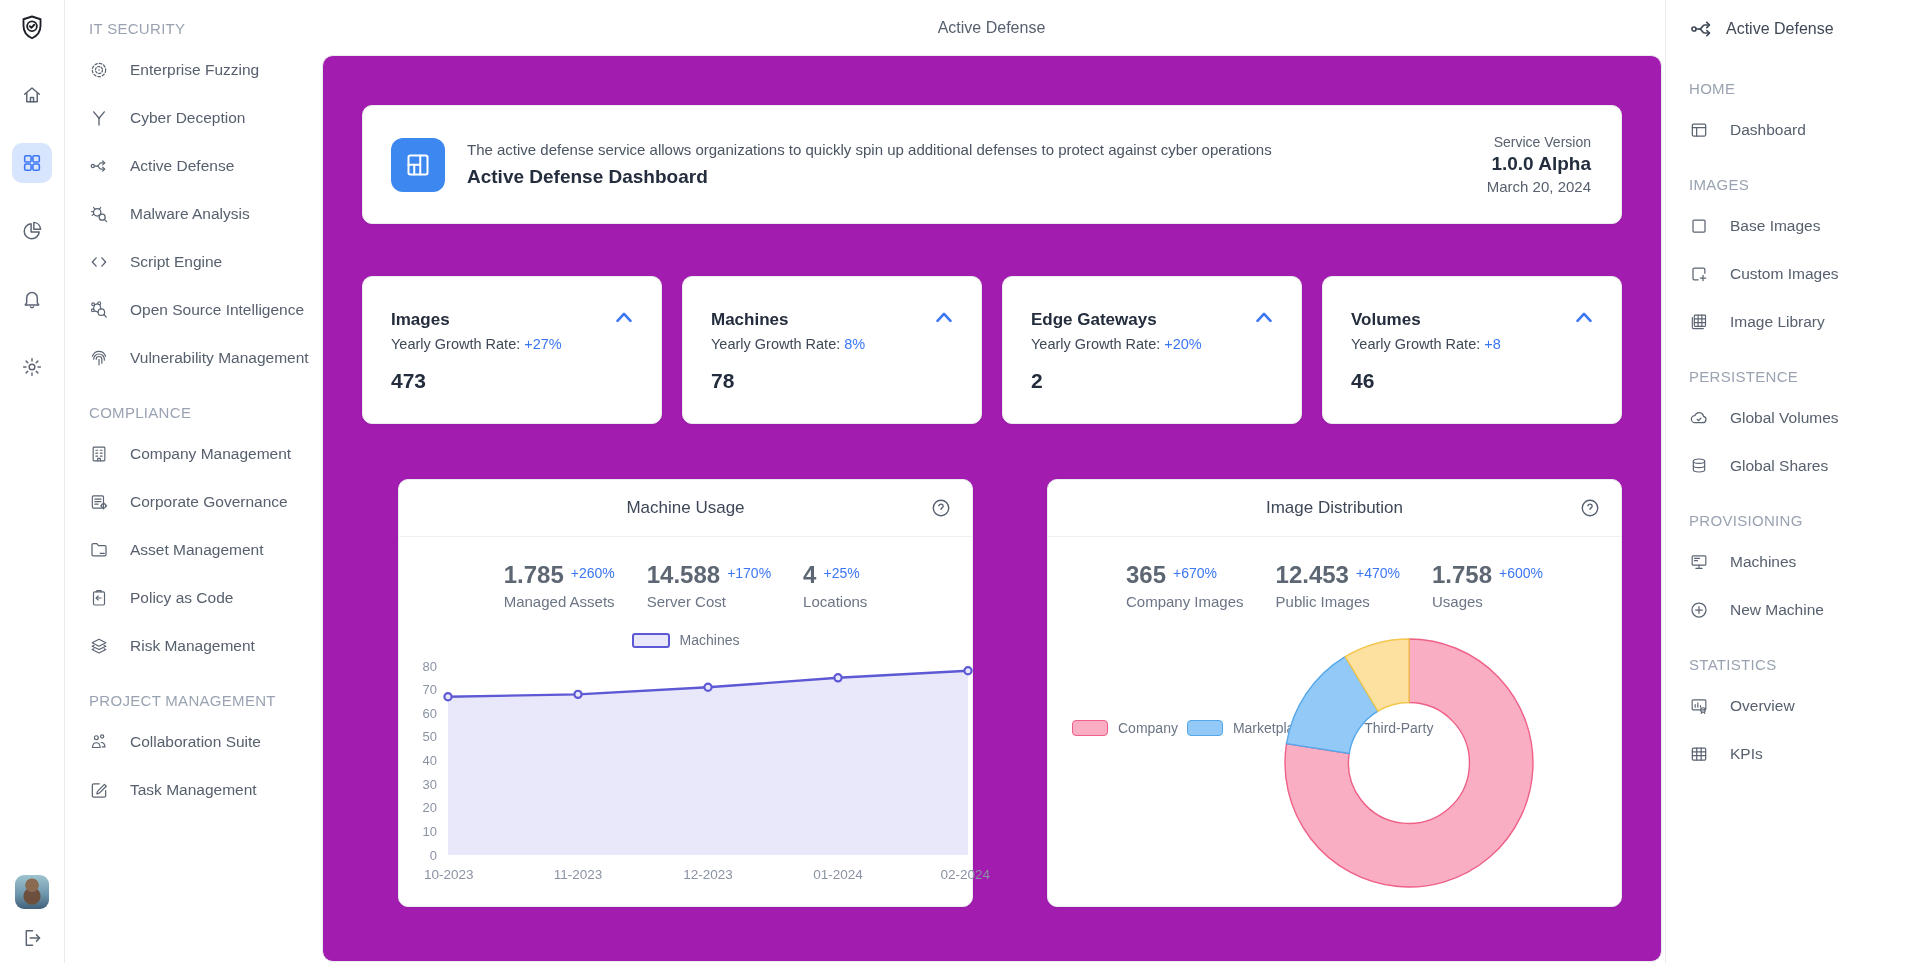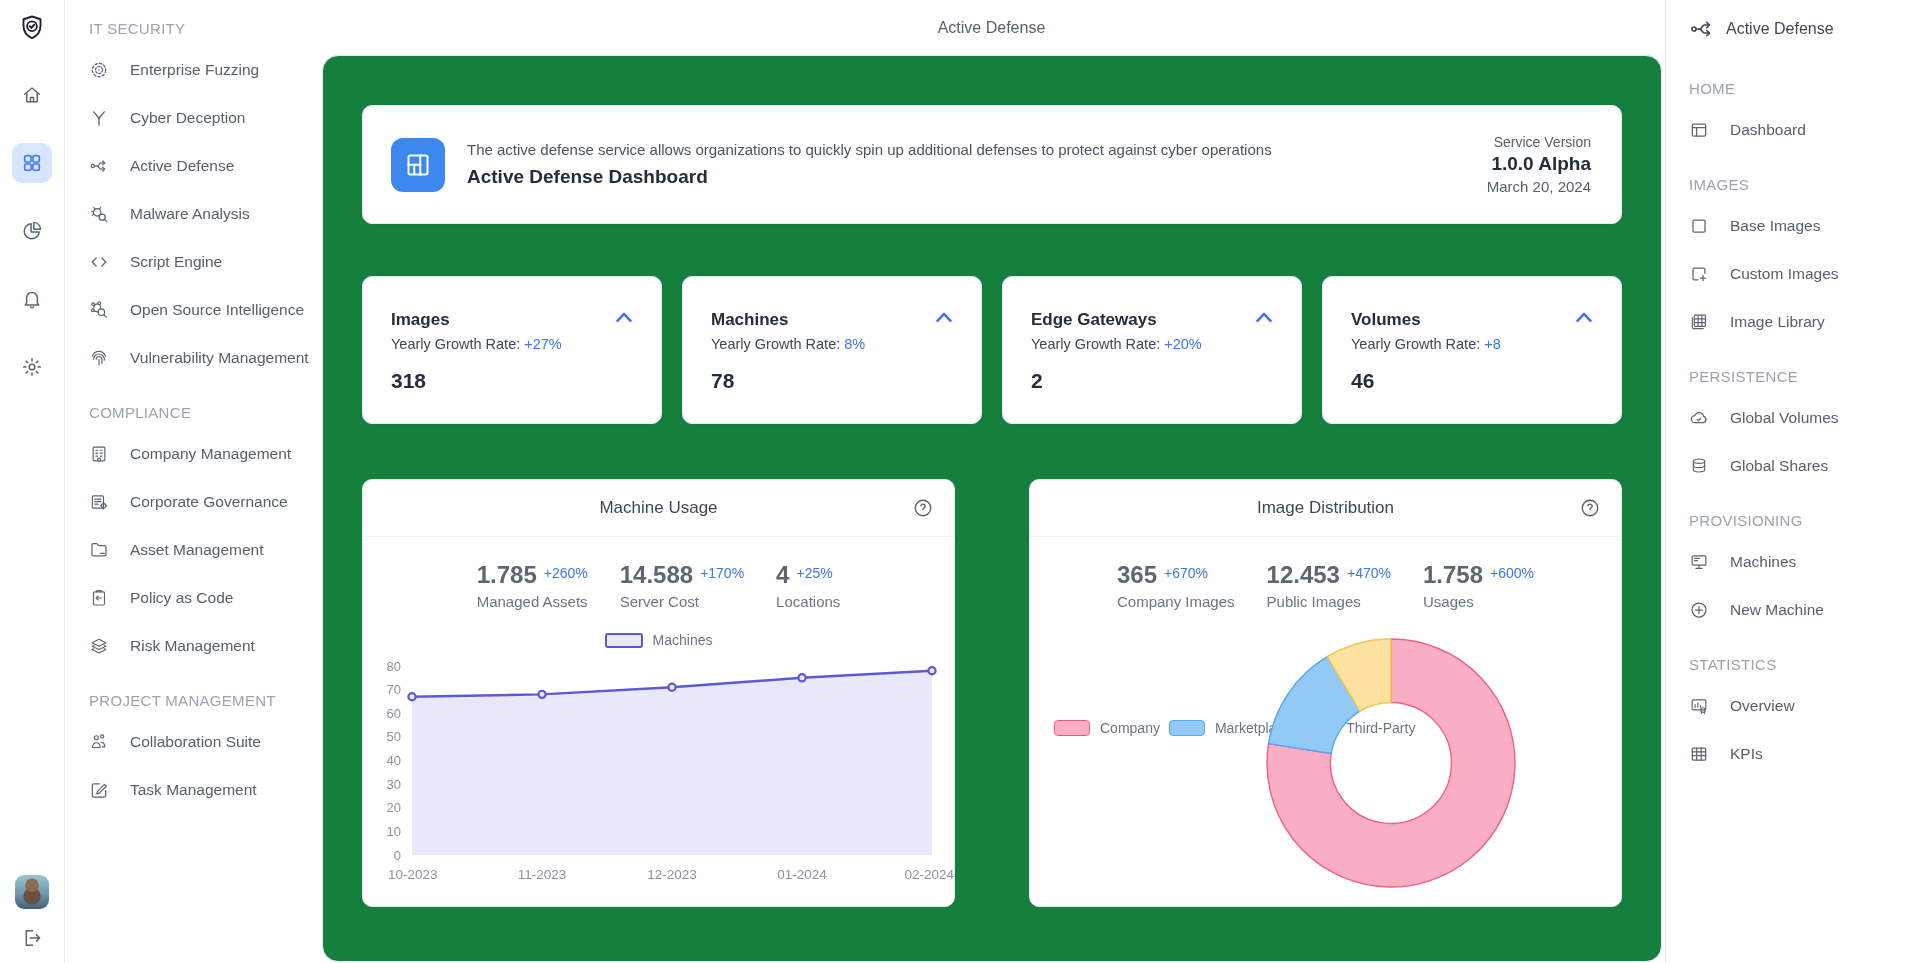--- a/index.html
+++ b/index.html
@@ -30,21 +30,21 @@
   .side-label { font-size:15px; letter-spacing:.3px; color:#9aa3b2; margin:22px 0 8px; line-height:18px; }
   .side-label:first-child { margin-top:0; }
   .side-item { display:flex; align-items:center; gap:21px; height:48px; font-size:15.5px; color:#57606e; cursor:pointer; white-space:nowrap; }
   .side-item .icon { color:#5b6472; }
   .rside-head { display:flex; align-items:center; gap:11px; height:58px; font-size:16px; color:#3f4856; }
   .rside-head svg { width:26px; height:26px; }
 
   
   .main-col { flex:1; height:100%; display:flex; flex-direction:column; min-width:0; }
   .main-titlebar { height:55px; display:flex; align-items:center; justify-content:center; font-size:16px; color:#57606e; flex:0 0 auto; }
-  .main-panel { flex:1; margin:0 3px 1px 4px; border:1px solid #e9ebef; border-radius:16px; padding:49px 39px 0; background:#15803d; overflow:hidden; }
+  .main-panel { flex:1; margin:0 3px 1px 4px; border:1px solid #e9ebef; border-radius:11px; padding:49px 39px 0; background:#a21caf; overflow:hidden; }
 
   .card { background:#fff; border:1px solid #e9ebef; border-radius:10px; box-shadow:0 1px 3px rgba(25,39,72,.05); }
 
   
   .banner { height:119px; display:flex; align-items:center; padding:0 30px 0 28px; }
   .banner-icon { width:54px; height:54px; border-radius:12px; background:#3d87f0; color:#fff; display:flex; align-items:center; justify-content:center; margin-right:22px; }
   .banner-icon svg { width:30px; height:30px; }
   .banner-desc { font-size:15px; color:#4a5462; }
   .banner-title { font-size:19px; font-weight:bold; color:#242d3d; margin-top:8px; }
   .banner-right { margin-left:auto; text-align:right; }
@@ -56,21 +56,21 @@
   .stat-row { display:flex; gap:20px; margin-top:52px; }
   .stat-card { flex:1; height:148px; padding:33px 26px 0 28px; position:relative; }
   .stat-title { font-size:17px; font-weight:bold; color:#242d3d; }
   .stat-growth { font-size:14.5px; color:#3f4856; margin-top:6px; }
   .stat-growth .gv { color:#3b76f6; }
   .stat-value { font-size:21px; font-weight:bold; color:#242d3d; margin-top:17px; }
   .stat-chevron { position:absolute; right:24px; top:28px; color:#3b76f6; cursor:pointer; }
   .stat-chevron svg { width:26px; height:26px; }
 
   
-  .charts-row { display:flex; gap:74px; margin-top:55px; }
+  .charts-row { display:flex; gap:74px; margin-top:55px;margin-left:36px; }
   .chart-card { width:594px; height:428px; position:relative; }
   .chart-head { height:57px; border-bottom:1px solid #eef0f3; display:flex; align-items:center; justify-content:center; font-size:17px; color:#3d4756; position:relative; }
   .chart-help { position:absolute; right:20px; top:17px; color:#555f6d; cursor:pointer; }
   .chart-help svg { width:22px; height:22px; }
   .chart-stats { display:flex; justify-content:center; gap:32px; margin-top:25px; }
   .cstat { }
   .cstat-top { display:flex; align-items:flex-start; gap:7px; }
   .cstat-num { font-size:24px; font-weight:bold; color:#5d6673; line-height:26px; }
   .cstat-delta { font-size:14px; color:#3b76f6; padding-top:3px; }
   .cstat-label { font-size:15px; color:#6b7585; margin-top:5px; }
@@ -322,21 +322,21 @@
         <div class="banner-vlabel">Service Version</div>
         <div class="banner-version">1.0.0 Alpha</div>
         <div class="banner-date">March 20, 2024</div>
       </div>
     </section>
 
     <section class="stat-row" id="stat-row">
         <div class="card stat-card">
      <div class="stat-title">Images</div>
      <div class="stat-growth">Yearly Growth Rate: <span class="gv">+27%</span></div>
-     <div class="stat-value">318</div>
+     <div class="stat-value">473</div>
      <span class="stat-chevron"><svg viewBox="0 0 24 24" fill="none" stroke="currentColor" stroke-width="2.4" stroke-linecap="round" stroke-linejoin="round">
               <path d="m6 14.6 6-6.4 6 6.4"></path>
             </svg></span>
    </div>
         <div class="card stat-card">
      <div class="stat-title">Machines</div>
      <div class="stat-growth">Yearly Growth Rate: <span class="gv">8%</span></div>
      <div class="stat-value">78</div>
      <span class="stat-chevron"><svg viewBox="0 0 24 24" fill="none" stroke="currentColor" stroke-width="2.4" stroke-linecap="round" stroke-linejoin="round">
               <path d="m6 14.6 6-6.4 6 6.4"></path>

